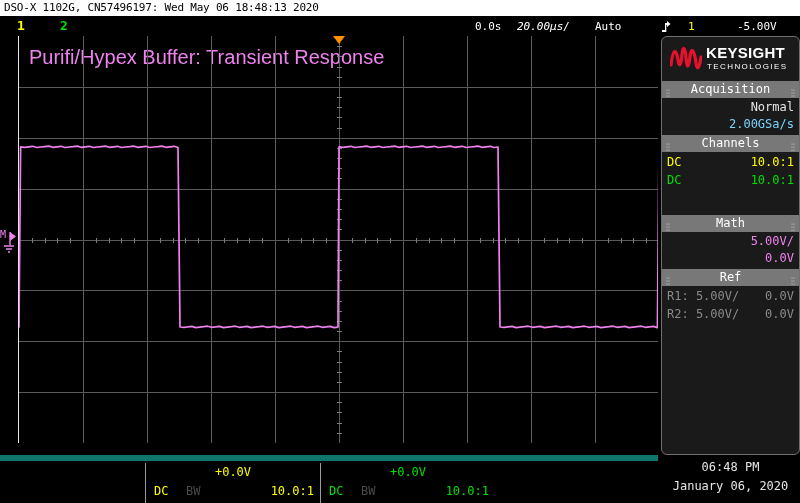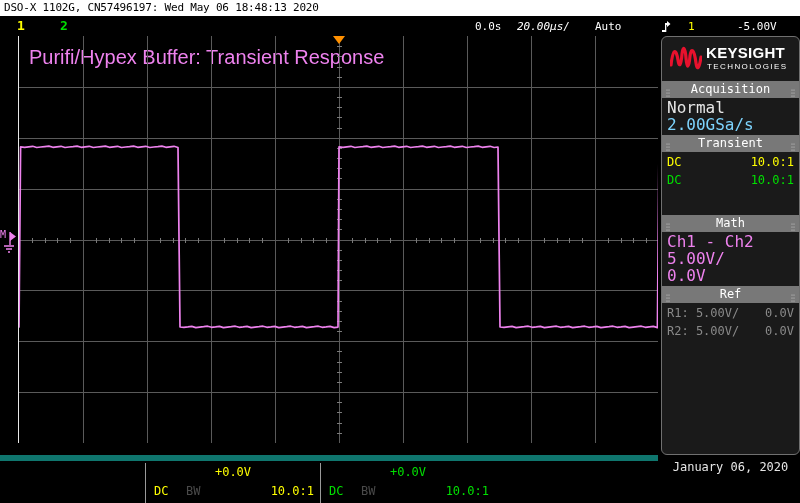--- a/index.html
+++ b/index.html
@@ -114,21 +114,21 @@
     position: relative; height: 17px; background: #787878;
     color: #ffffff; text-align: center;
     font-size: 12px; line-height: 17px;
     font-family: "DejaVu Sans Mono", monospace;
   }
   .grip { position: absolute; top: 5px; width: 4px; height: 8px; }
   .grip.l { left: 4px; } .grip.r { right: 4px; }
 
   .sec-body { padding: 1px 5px 2px 5px; background: #1a1a1a; }
   .row-center {
-    text-align: left; font-size: 16px; line-height: 17px;
+    text-align: right; font-size: 12px; line-height: 17px;
     font-family: "DejaVu Sans Mono", monospace; color: #e6e6e6;
   }
   .row-split {
     display: flex; justify-content: space-between;
     font-size: 12px; line-height: 18px;
     font-family: "DejaVu Sans Mono", monospace;
   }
   .spacer-ch { height: 24px; }
   .spacer-ref { height: 44px; }
 
@@ -319,21 +319,21 @@
           <div class="row-center" style="color: rgb(230, 230, 230);">Normal</div>
           <div class="row-center" style="color: #7dd3fc;">2.00GSa/s</div>
         </div>
         <div class="sec-header"><span class="grip l"><svg width="4" height="9" viewBox="0 0 4 9">
               <circle cx="1" cy="1" r="0.6" fill="#cfcfcf"></circle>
               <circle cx="3" cy="1" r="0.6" fill="#cfcfcf"></circle>
               <circle cx="1" cy="4" r="0.6" fill="#cfcfcf"></circle>
               <circle cx="3" cy="4" r="0.6" fill="#cfcfcf"></circle>
               <circle cx="1" cy="7" r="0.6" fill="#cfcfcf"></circle>
               <circle cx="3" cy="7" r="0.6" fill="#cfcfcf"></circle>
-            </svg></span><span>Transient</span><span class="grip r"><svg width="4" height="9" viewBox="0 0 4 9">
+            </svg></span><span>Channels</span><span class="grip r"><svg width="4" height="9" viewBox="0 0 4 9">
               <circle cx="1" cy="1" r="0.6" fill="#cfcfcf"></circle>
               <circle cx="3" cy="1" r="0.6" fill="#cfcfcf"></circle>
               <circle cx="1" cy="4" r="0.6" fill="#cfcfcf"></circle>
               <circle cx="3" cy="4" r="0.6" fill="#cfcfcf"></circle>
               <circle cx="1" cy="7" r="0.6" fill="#cfcfcf"></circle>
               <circle cx="3" cy="7" r="0.6" fill="#cfcfcf"></circle>
             </svg></span></div>
         <div class="sec-body">
           <div class="row-split" style="color: rgb(255, 255, 0);">
             <span>DC</span>
@@ -354,21 +354,20 @@
               <circle cx="3" cy="7" r="0.6" fill="#cfcfcf"></circle>
             </svg></span><span>Math</span><span class="grip r"><svg width="4" height="9" viewBox="0 0 4 9">
               <circle cx="1" cy="1" r="0.6" fill="#cfcfcf"></circle>
               <circle cx="3" cy="1" r="0.6" fill="#cfcfcf"></circle>
               <circle cx="1" cy="4" r="0.6" fill="#cfcfcf"></circle>
               <circle cx="3" cy="4" r="0.6" fill="#cfcfcf"></circle>
               <circle cx="1" cy="7" r="0.6" fill="#cfcfcf"></circle>
               <circle cx="3" cy="7" r="0.6" fill="#cfcfcf"></circle>
             </svg></span></div>
         <div class="sec-body">
-          <div class="row-center" style="color: rgb(238, 130, 238);">Ch1 - Ch2</div>
           <div class="row-center" style="color: rgb(238, 130, 238);">5.00V/</div>
           <div class="row-center" style="color: rgb(238, 130, 238);">0.0V</div>
         </div>
         <div class="sec-header"><span class="grip l"><svg width="4" height="9" viewBox="0 0 4 9">
               <circle cx="1" cy="1" r="0.6" fill="#cfcfcf"></circle>
               <circle cx="3" cy="1" r="0.6" fill="#cfcfcf"></circle>
               <circle cx="1" cy="4" r="0.6" fill="#cfcfcf"></circle>
               <circle cx="3" cy="4" r="0.6" fill="#cfcfcf"></circle>
               <circle cx="1" cy="7" r="0.6" fill="#cfcfcf"></circle>
               <circle cx="3" cy="7" r="0.6" fill="#cfcfcf"></circle>
@@ -388,20 +387,21 @@
           <div class="row-split" style="color: rgb(138, 138, 138);">
             <span>R2:  5.00V/</span>
             <span>0.0V</span>
           </div>
           <div class="spacer-ref"></div>
         </div>
       </div>
   </div>
 
   <div class="clock">
+    <div>06:48 PM</div>
     <div>January 06, 2020</div>
   </div>
 
   <div class="botbar">
     <div class="botcell c1">
       <div class="bot-offset" style="color:#ffff00">+0.0V</div>
       <div class="bot-line2">
         <span class="bot-coup" style="color:#ffff00">DC</span>
         <span class="bot-bw">BW</span>
         <span class="bot-probe" style="color:#ffff00">10.0:1</span>

